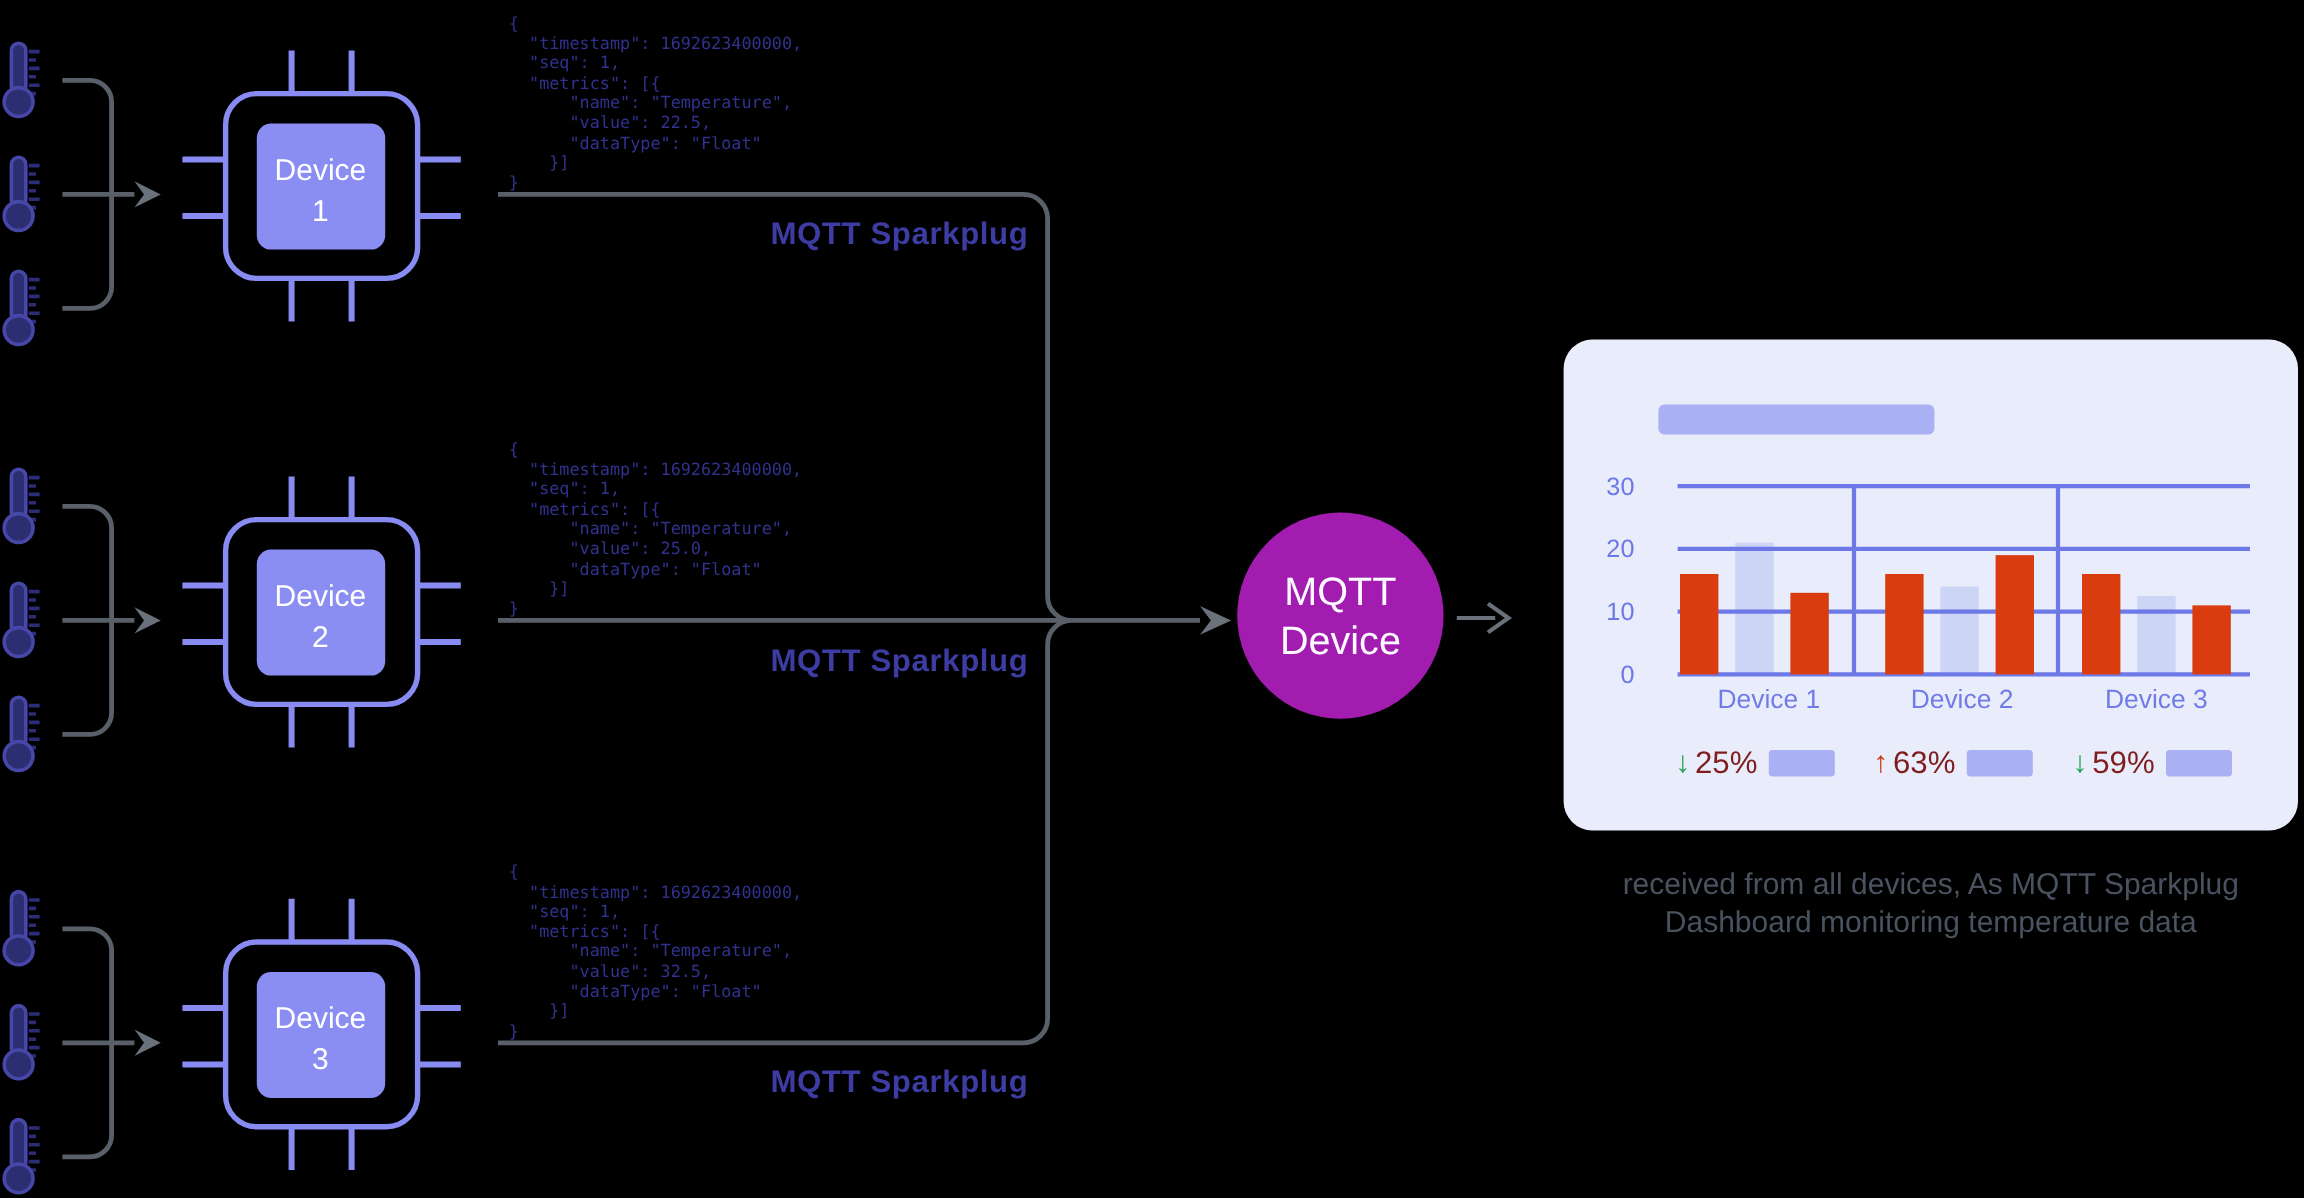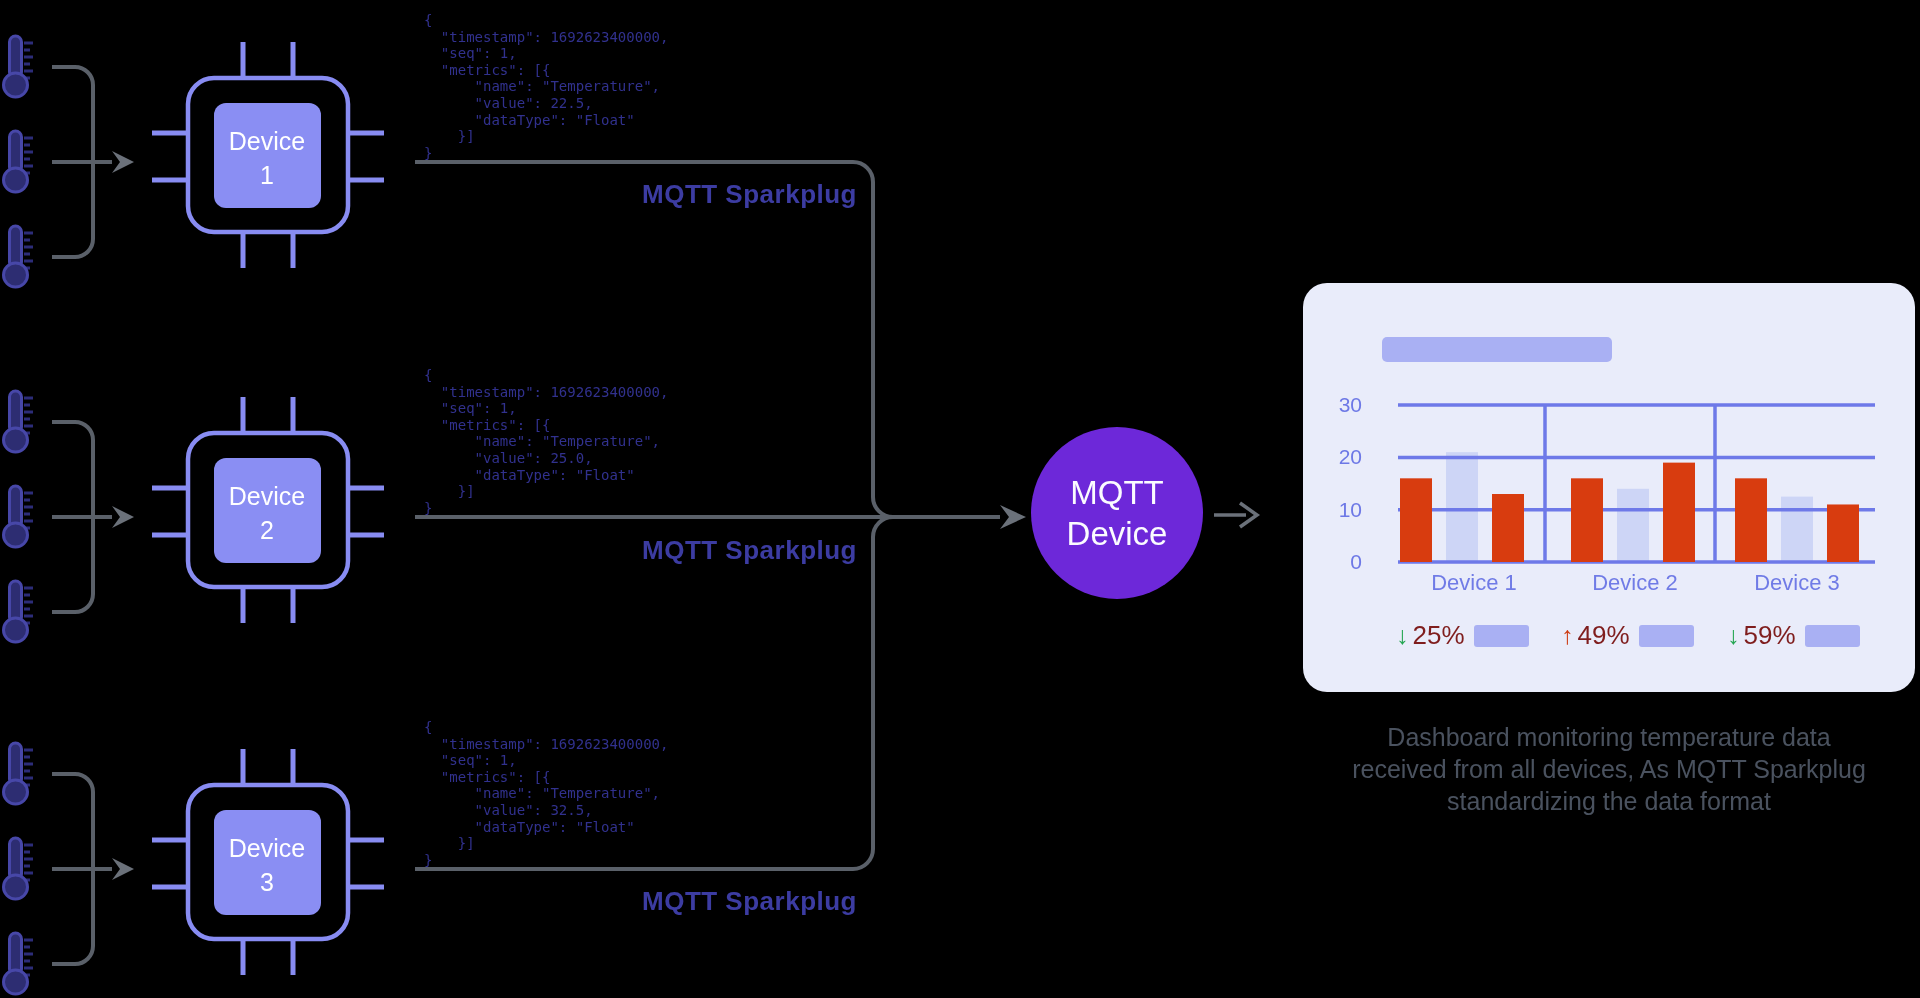--- a/index.html
+++ b/index.html
@@ -14,21 +14,21 @@
     position:absolute;left:424px;white-space:pre;
     font-family:"DejaVu Sans Mono",monospace;
     font-size:14px;line-height:16.6px;color:#31318e;
   }
   .sparkplug{
     position:absolute;left:453px;width:404px;text-align:right;
     font-size:26px;font-weight:bold;color:#3c3ca2;letter-spacing:.5px;
   }
   .broker{
     position:absolute;left:1031px;top:427px;width:172px;height:172px;
-    border-radius:50%;background:#6d28d9;display:flex;flex-direction:column;
+    border-radius:50%;background:#a21caf;display:flex;flex-direction:column;
     align-items:center;justify-content:center;color:#fbfbff;
     font-size:33px;line-height:41px;
   }
   .panel{
     position:absolute;left:1303px;top:283px;width:612px;height:409px;
     border-radius:24px;background:#e9ecfa;
   }
   .title-bar{
     position:absolute;left:79px;top:54px;width:230px;height:25px;
     border-radius:5px;background:#a9b0f3;
@@ -221,27 +221,26 @@
       </g>
   </svg>
 
   <div class="stat" style="left:93px">
     <span class="arrow down">↓</span>
     <span class="pct">25%</span>
     <div class="bar"></div>
   </div>
   <div class="stat" style="left:258px">
     <span class="arrow up">↑</span>
-    <span class="pct">49%</span>
+    <span class="pct">63%</span>
     <div class="bar"></div>
   </div>
   <div class="stat" style="left:424px">
     <span class="arrow down">↓</span>
     <span class="pct">59%</span>
     <div class="bar"></div>
   </div>
 </div>
 
 <div class="caption">
+  <div>received from all devices, As MQTT Sparkplug</div>
   <div>Dashboard monitoring temperature data</div>
-  <div>received from all devices, As MQTT Sparkplug</div>
-  <div>standardizing the data format</div>
 </div>
 
 </body></html>

